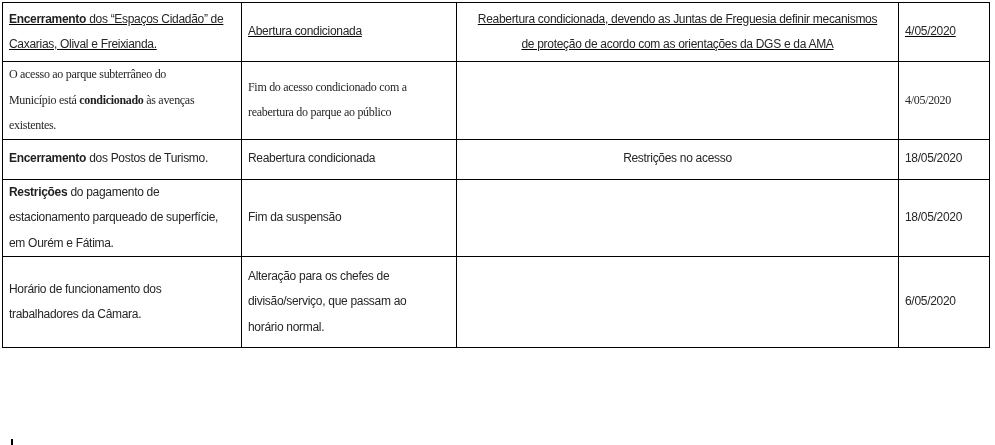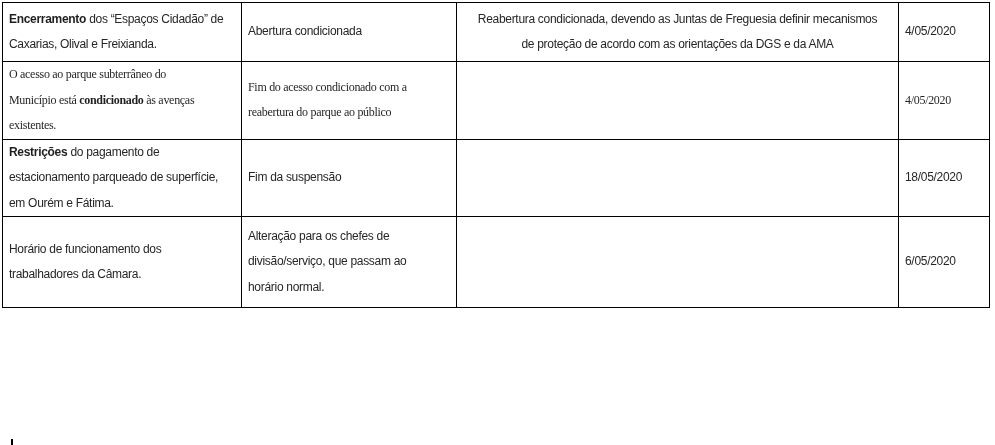--- a/index.html
+++ b/index.html
@@ -31,21 +31,21 @@
     line-height: 25.5px;
     padding: 0 6px 0 6px;
     overflow: hidden;
   }
   td.c1 { padding: 0 4px 0 5px; }
   td.c2 { padding: 0 6px 0 8px; }
   td.c3 { padding: 0 10px 0 4px; text-align: center; }
   td.c4 { padding: 0 3px; text-align: left; }
   .txt { white-space: pre-line; }
   .b { font-weight: bold; color: #1f1f1f; }
-  tr.r1 { height: 59px; }
+  tr.r1 { height: 59px; text-decoration: underline; }
   tr.r2 { height: 77px; font-family: Liberation Serif, serif; }
   tr.r3 { height: 51px; }
   tr.r4 { height: 40px; }
   tr.r5 { height: 40px; }
   tr.r6 { height: 77px; }
   tr.r7 { height: 91px; }
   .next-table-fragment {
     position: absolute;
     left: 11px;
     top: 439px;
@@ -91,20 +91,34 @@
           <div class="txt">Fim do acesso condicionado com a
 reabertura do parque ao público</div>
         </td>
       <td class="c3">
           <div class="txt"></div>
         </td>
       <td class="c4">
           <div class="txt">4/05/2020</div>
         </td>
     </tr>
+    <tr class="r5">
+      <td class="c1">
+          <div class="txt"><span></span><span class="b">Encerramento</span><span> dos Postos de Turismo.</span></div>
+        </td>
+      <td class="c2">
+          <div class="txt">Reabertura condicionada</div>
+        </td>
+      <td class="c3">
+          <div class="txt">Restrições no acesso</div>
+        </td>
+      <td class="c4">
+          <div class="txt">18/05/2020</div>
+        </td>
+    </tr>
     <tr class="r6">
       <td class="c1">
           <div class="txt"><span></span><span class="b">Restrições</span><span> do pagamento de
 estacionamento parqueado de superfície,
 em Ourém e Fátima.</span></div>
         </td>
       <td class="c2">
           <div class="txt">Fim da suspensão</div>
         </td>
       <td class="c3">

